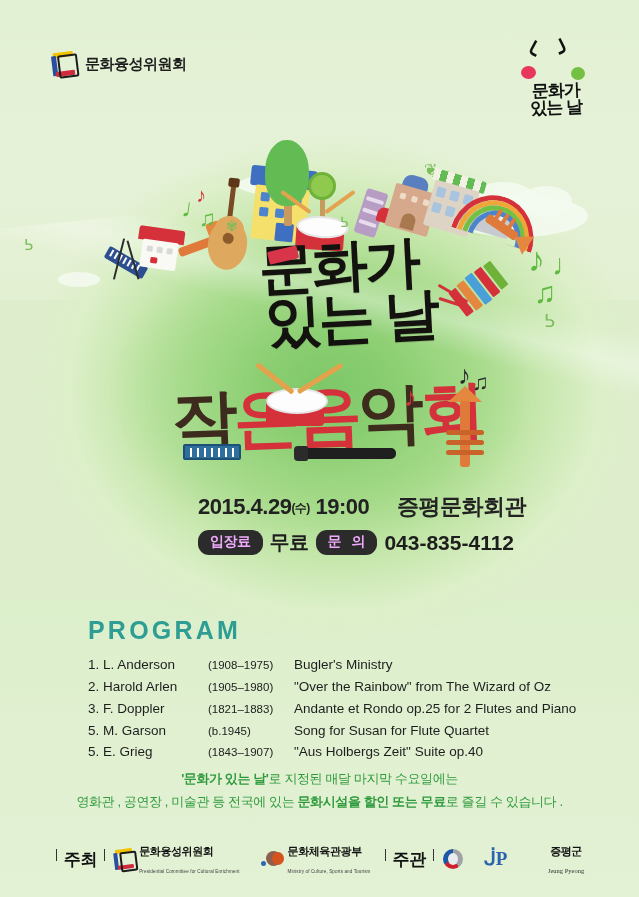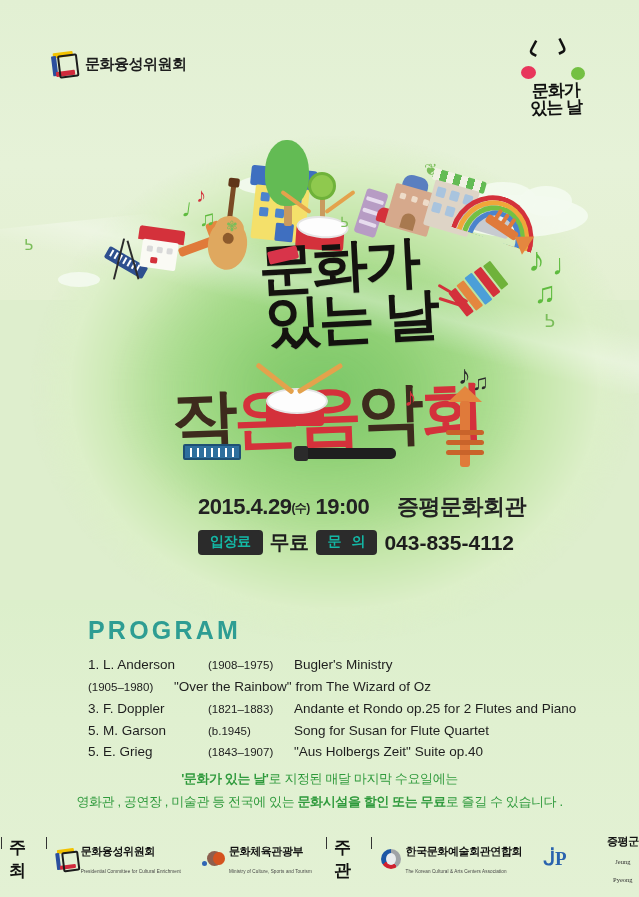--- a/index.html
+++ b/index.html
@@ -96,22 +96,22 @@
   .title-sub .c{display:inline-block;}
   .c-dark{color:#3d2b1d;}
   .c-red{color:#d4313b;}
 
   
   .info{position:absolute;left:198px;top:492px;width:420px;}
   .info-line1{font-size:22px;font-weight:bold;color:#222;letter-spacing:-.5px;white-space:nowrap;}
   .info-line1 .wd{font-size:12px;vertical-align:2px;}
   .info-line1 .venue{margin-left:22px;}
   .info-line2{margin-top:7px;display:flex;align-items:center;gap:7px;white-space:nowrap;}
-  .pill{background:#2b2b2b;color:#14b8a6;font-size:14px;font-weight:bold;
-    padding:3px 12px 4px;border-radius:4px;letter-spacing:-.5px;}
+  .pill{background:#2b2b2b;color:#f0abfc;font-size:14px;font-weight:bold;
+    padding:3px 12px 4px;border-radius:11px;letter-spacing:-.5px;}
   .pill.wide{letter-spacing:3px;padding-right:9px;}
   .info-line2 .val{font-size:20px;font-weight:bold;color:#1d1d1d;letter-spacing:-.5px;}
   .info-line2 .tel{font-size:21px;font-weight:bold;color:#1d1d1d;letter-spacing:0;}
 
   
   .program{position:absolute;left:88px;top:616px;width:500px;}
   .program h2{margin:0 0 9px 0;font-size:25px;font-weight:bold;color:#2e9d93;letter-spacing:3.2px;}
   .p-row{display:flex;align-items:baseline;font-size:13.5px;color:#1e1e1e;line-height:1.62;white-space:nowrap;}
   .p-name{width:120px;flex:0 0 120px;}
   .p-years{width:86px;flex:0 0 86px;font-size:11.5px;color:#222;}
@@ -371,20 +371,21 @@
 
   <div class="program">
     <h2>PROGRAM</h2>
     <div id="program-rows">
         <div class="p-row">
           <span class="p-name">1. L. Anderson</span>
           <span class="p-years">(1908–1975)</span>
           <span class="p-title">Bugler's Ministry</span>
         </div>
         <div class="p-row">
+          <span class="p-name">2. Harold Arlen</span>
           <span class="p-years">(1905–1980)</span>
           <span class="p-title">"Over the Rainbow" from The Wizard of Oz</span>
         </div>
         <div class="p-row">
           <span class="p-name">3. F. Doppler</span>
           <span class="p-years">(1821–1883)</span>
           <span class="p-title">Andante et Rondo op.25 for 2 Flutes and Piano</span>
         </div>
         <div class="p-row">
           <span class="p-name">5. M. Garson</span>
@@ -431,24 +432,20 @@
         <span class="f-en">Ministry of Culture, Sports and Tourism</span>
       </span>
     </span>
 
     <span class="f-label">주관</span>
 
     <span class="f-org">
       <span class="mark-kocaca">
           <i></i>
         </span>
-      <span class="f-tx">
-        <span class="f-ko">한국문화예술회관연합회</span><br>
-        <span class="f-en">The Korean Cultural &amp; Arts Centers Association</span>
-      </span>
     </span>
 
     <span class="f-org" style="margin-right:0;gap:40px;">
       <span class="mark-jp">ᒎP</span>
       <span class="f-tx" style="text-align:center;">
         <span class="f-ko">증평군</span><br>
         <span class="f-jp-en">Jeung Pyeong</span>
       </span>
     </span>
   </div>

